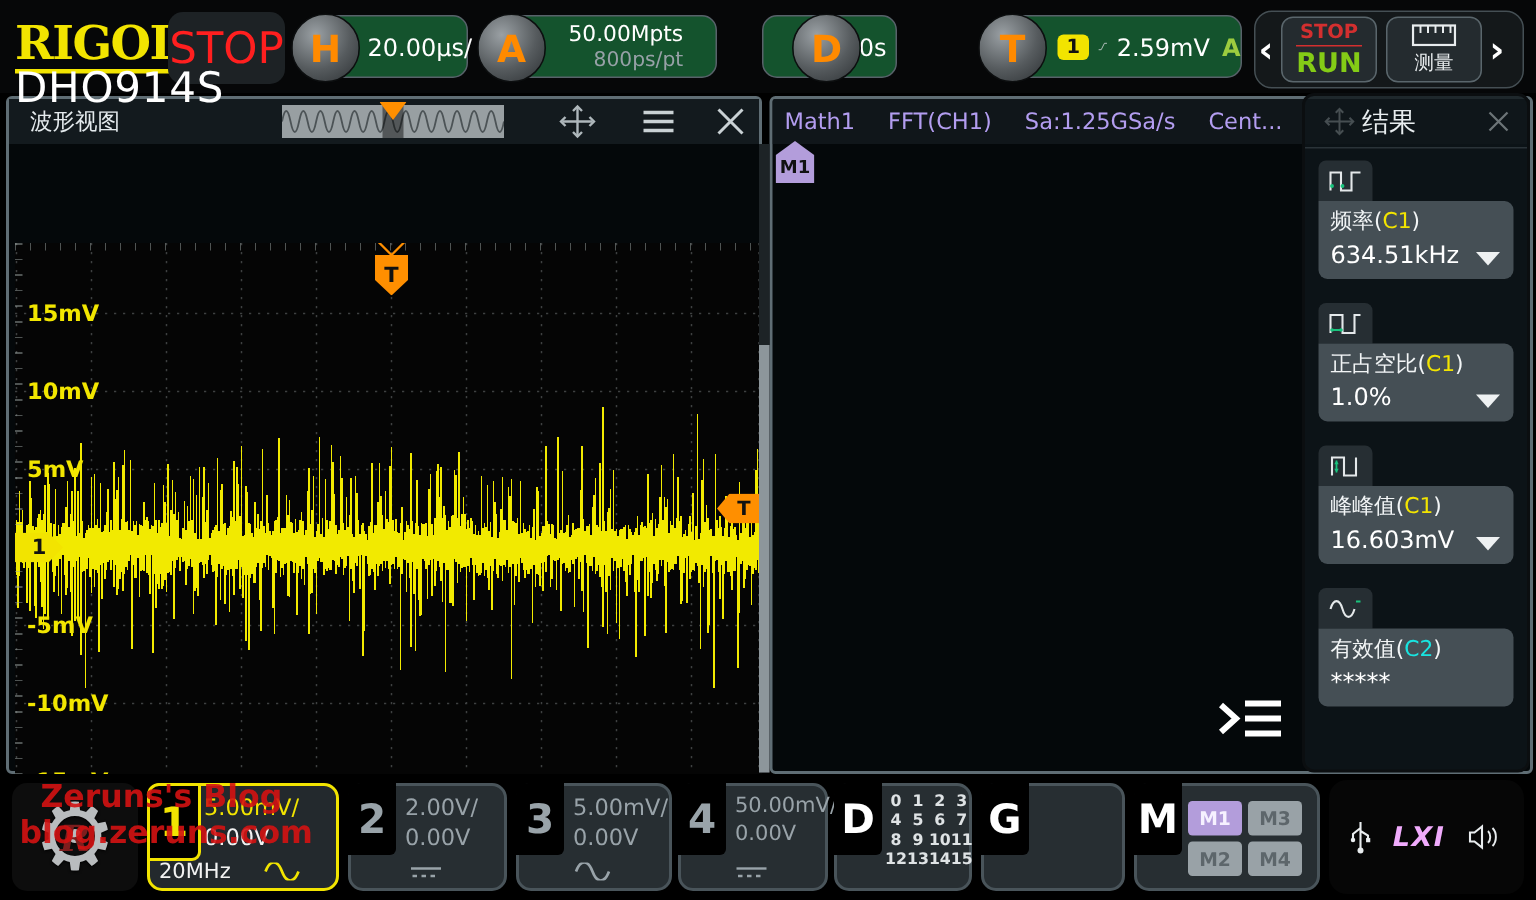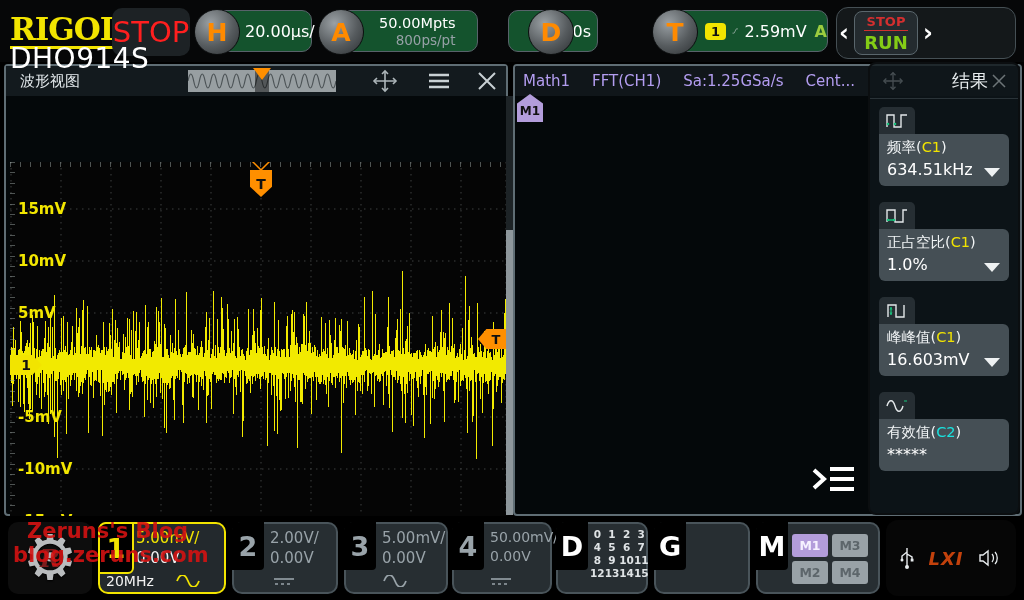--- a/index.html
+++ b/index.html
@@ -69,21 +69,21 @@
              clip-path:polygon(0 34%,50% 0,100% 34%,100% 100%,0 100%);padding-top:6px;box-sizing:border-box;}
   #scroll-strip{position:absolute;left:506px;top:96px;width:7px;height:419px;background:#1d2326;z-index:3;}
   #scroll-thumb{position:absolute;left:0;top:134px;width:7px;height:285px;background:#8d969b;}
   #fft-header{position:absolute;left:0;top:0;right:0;height:30px;background:#10161a;display:flex;
               align-items:center;gap:22px;padding-left:8px;color:#b39df0;font-size:15px;}
   #expand-icon{position:absolute;left:810px;top:458px;width:48px;height:42px;z-index:5;}
   
   #results{position:absolute;left:868px;top:62px;width:152px;height:453px;background:rgba(15,22,26,0.80);
            border:2px solid #0b0e10;border-radius:8px;z-index:10;overflow:hidden;box-sizing:border-box;}
   #results .rhead{height:34px;display:flex;align-items:center;border-bottom:1px solid #2a3338;}
-  #results .rtitle{flex:1;text-align:right;color:#e8edef;font-size:18px;}
+  #results .rtitle{flex:1;text-align:left;color:#e8edef;font-size:18px;}
   .res-item{margin:8px 9px 16px 9px;}
   .res-icon{width:36px;height:27px;background:#262e33;border-radius:5px 5px 0 0;
             display:flex;align-items:center;justify-content:center;}
   .res-card{background:#454f55;border-radius:0 6px 6px 6px;padding:4px 8px 5px;position:relative;min-height:43px;}
   .res-label{font-size:14.5px;color:#f2f5f6;}
   .src-c1{color:#f2e400;}
   .src-c2{color:#19e4e0;}
   .res-value{font-size:16px;color:#fff;margin-top:3px;}
   .caret{position:absolute;right:9px;bottom:9px;width:0;height:0;
          border-left:8px solid transparent;border-right:8px solid transparent;border-top:9px solid #eef1f2;}
@@ -112,21 +112,21 @@
        row-gap:1px;font-size:10.5px;font-weight:bold;color:#dfe3e5;text-align:center;}
   .gcol{position:absolute;left:34px;top:2px;width:56px;text-align:center;}
   .g-v{font-size:15px;font-weight:bold;color:#fff;}
   .g-f{font-size:14px;color:#9aa4aa;}
   .mgrid{position:absolute;left:34px;top:10px;display:grid;grid-template-columns:36px 36px;gap:4px;}
   .mbtn{height:23px;border-radius:3px;background:#99a2a7;color:#5d666b;font-size:12.5px;font-weight:bold;
         display:flex;align-items:center;justify-content:center;}
   .mbtn.active{background:#b39ddb;color:#f6f1ff;}
   .status-tile{position:absolute;left:848px;top:4px;width:168px;height:76px;background:#060606;border-radius:12px;
         display:flex;align-items:center;justify-content:center;gap:14px;}
-  .lxi{font-style:italic;font-weight:bold;font-size:18px;color:#c2410c;letter-spacing:1px;}
+  .lxi{font-style:italic;font-weight:bold;font-size:18px;color:#f0abfc;letter-spacing:1px;}
   
   .wm{position:absolute;z-index:30;color:rgba(212,18,18,0.9);font-weight:bold;font-size:21px;white-space:nowrap;}
   svg{display:block;}
 </style>
 </head>
 <body>
 
 <div id="screen">
 
   <div id="topbar">
@@ -159,20 +159,27 @@
       </svg>
       <span class="big" style="margin-left:6px">2.59mV</span>
       <span class="trig-auto">A</span>
     </div>
 
     <div id="right-controls">
       <span class="chev">‹</span>
       <div class="tb-btn">
         <span class="sr-top">STOP</span>
         <span class="sr-bot">RUN</span>
+      </div>
+      <div class="tb-btn">
+        <svg width="30" height="15" viewBox="0 0 30 15">
+          <rect x="1" y="1" width="28" height="13" fill="none" stroke="#e8ecee" stroke-width="1.5"></rect>
+          <path d="M6 1v5M11 1v5M16 1v5M21 1v5M26 1v5" stroke="#e8ecee" stroke-width="1.3"></path>
+        </svg>
+        <span class="meas-label">测量</span>
       </div>
       <span class="chev">›</span>
     </div>
   </div>
 
   <div id="model-overlay">DHO914S</div>
 
   <div class="win" id="wave-win">
     <div class="titlebar">
       <span class="win-title">波形视图</span>

